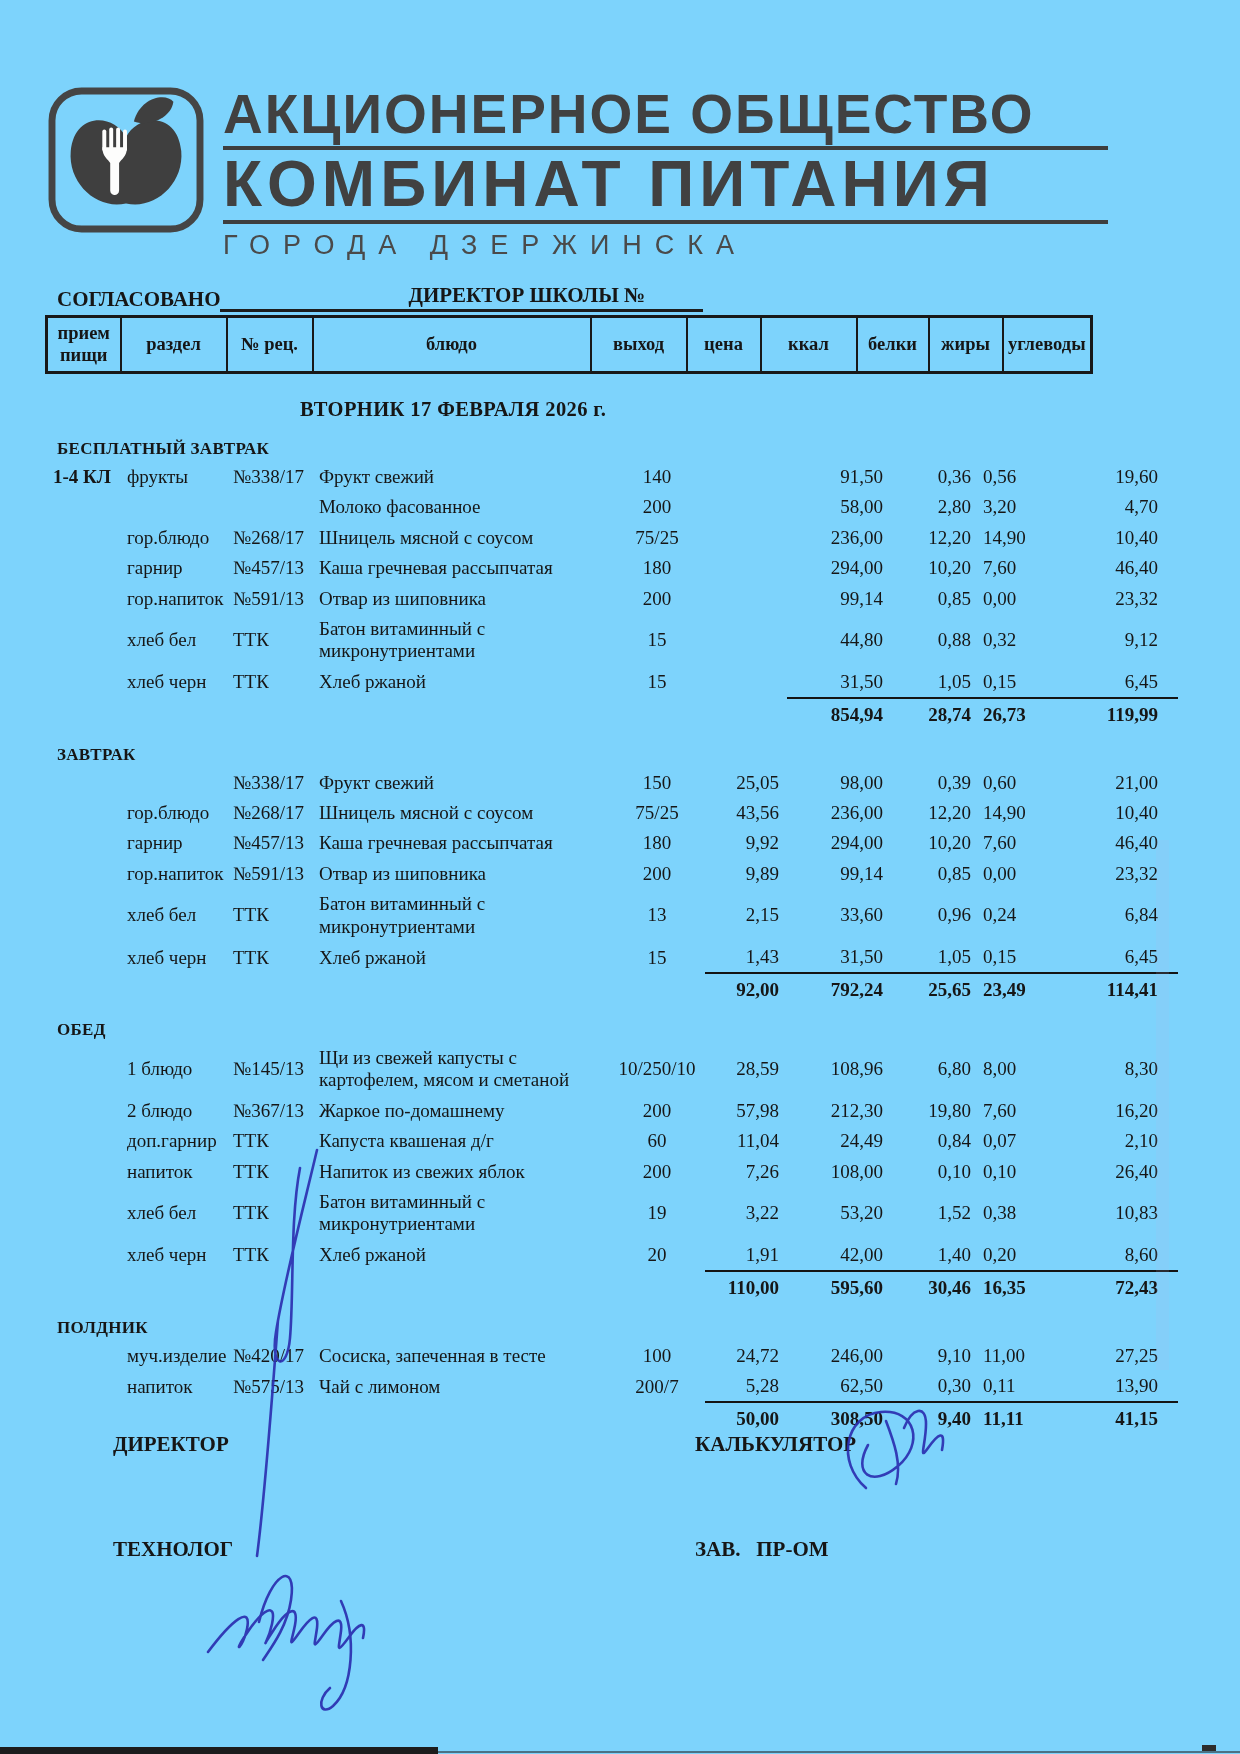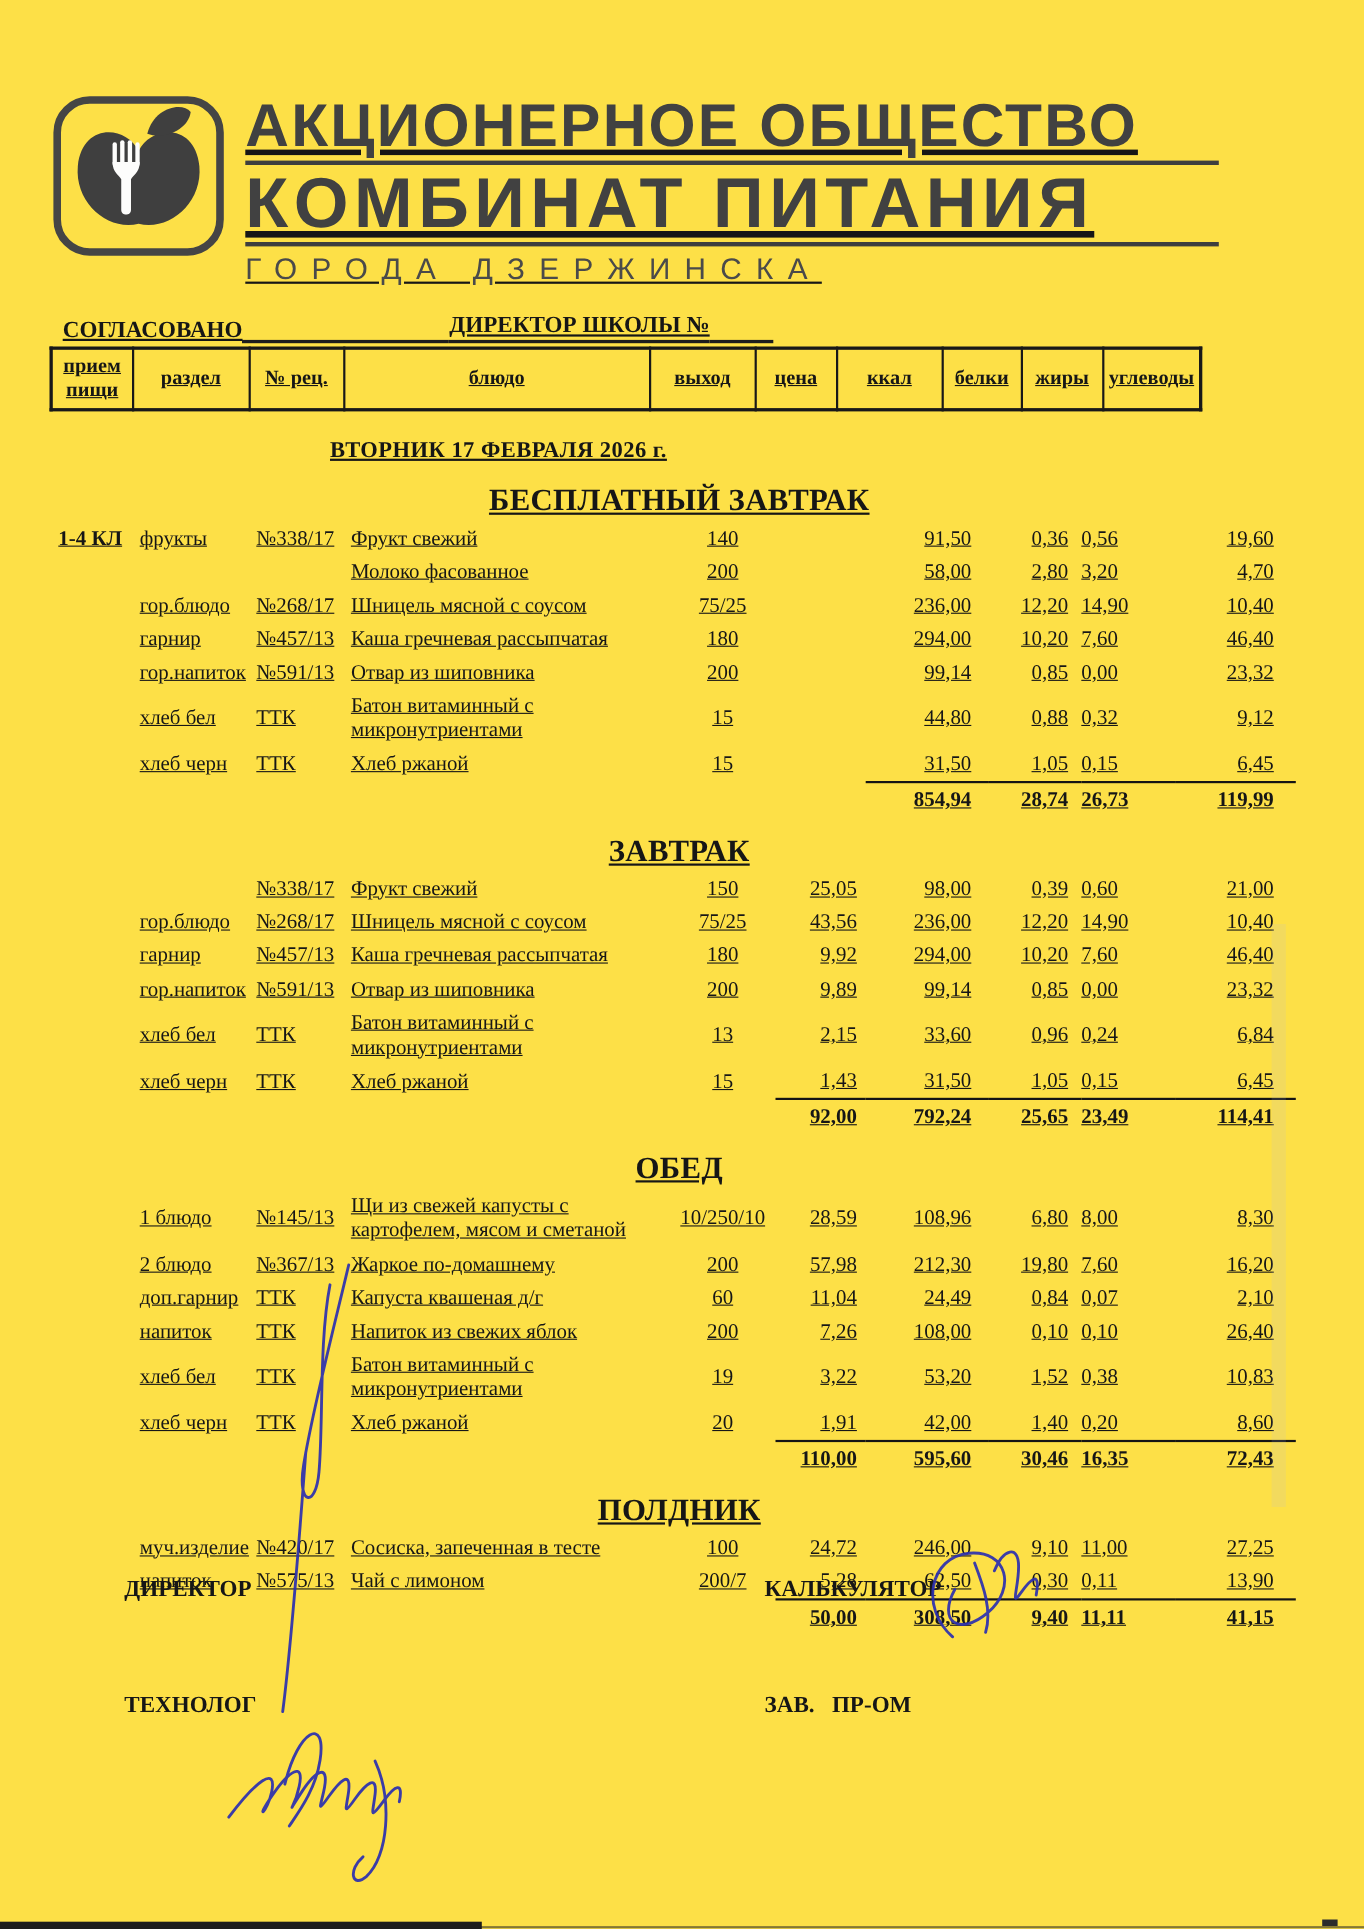--- a/index.html
+++ b/index.html
@@ -1,24 +1,23 @@
 <!DOCTYPE html>
 <html><head>
 <meta charset="utf-8">
 <style>
   html,body{margin:0;padding:0;background:#ffffff;}
   .page{
     position:relative;
     width:1240px;
     height:1754px;
-    background:#fde047;
+    background:#7dd3fc;
     font-family:"Liberation Serif", serif;
     color:#161616;
     overflow:hidden;
-    text-decoration:underline;
   }
   
   .brand{display:flex;align-items:flex-start;margin:86px 45px 0 47px;}
   .brand-logo{flex:0 0 auto;}
   .brand-text{margin-left:18px;width:885px;}
   .brand-line1{
     font-family:"Liberation Sans", sans-serif;
     font-weight:700;font-size:55px;line-height:1.02;
     letter-spacing:2px;color:#414141;white-space:nowrap;
   }
@@ -49,21 +48,21 @@
     border:2px solid #181818;
     font-size:18.5px;font-weight:bold;
     padding:5px 2px;text-align:center;vertical-align:middle;line-height:1.15;
   }
   
   .date-line{margin:24px 0 2px 300px;font-weight:bold;font-size:20.5px;letter-spacing:0.4px;}
   
   table.menu{border-collapse:collapse;margin:6px 0 0 45px;}
   table.menu td{font-size:19px;line-height:1.18;padding:4px 0 4px;vertical-align:middle;}
   table.menu .section-row td{
-    font-weight:bold;font-size:28px;padding:12px 0 3px 12px;letter-spacing:0.3px;text-align:center;
+    font-weight:bold;font-size:17px;padding:12px 0 3px 12px;letter-spacing:0.3px;
   }
   .c1{width:74px;font-weight:bold;padding-left:8px !important;}
   .c2{width:106px;}
   .c3{width:86px;}
   .c4{width:278px;padding-right:12px !important;}
   .c5{width:96px;text-align:center;}
   .c6{width:74px;text-align:right;padding-right:8px !important;}
   .c7{width:96px;text-align:right;padding-right:16px !important;}
   .c8{width:72px;text-align:right;padding-right:12px !important;}
   .c9{width:74px;text-align:left;padding-right:12px !important;}

